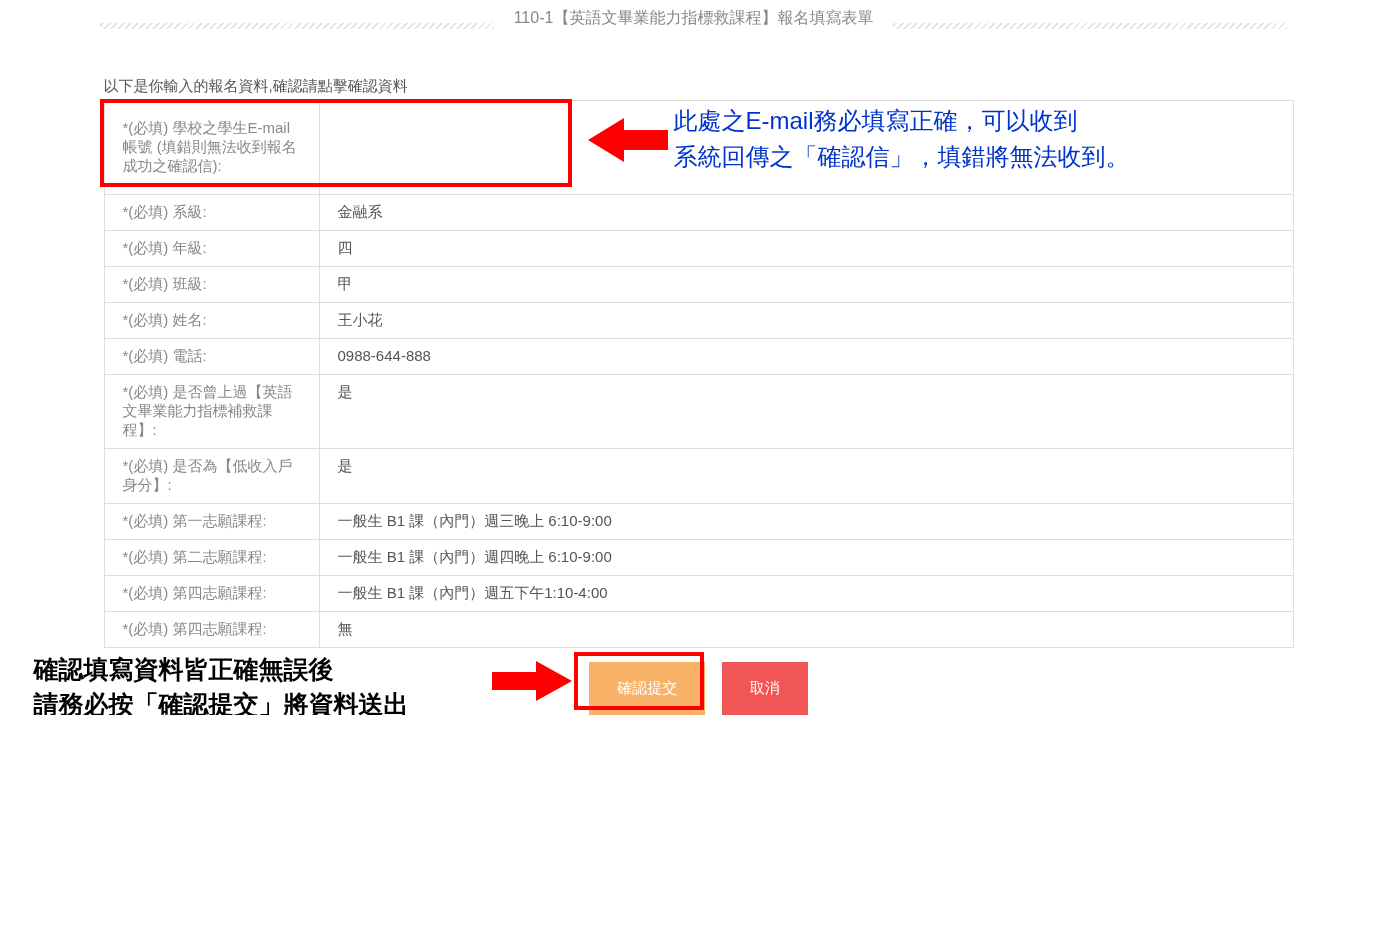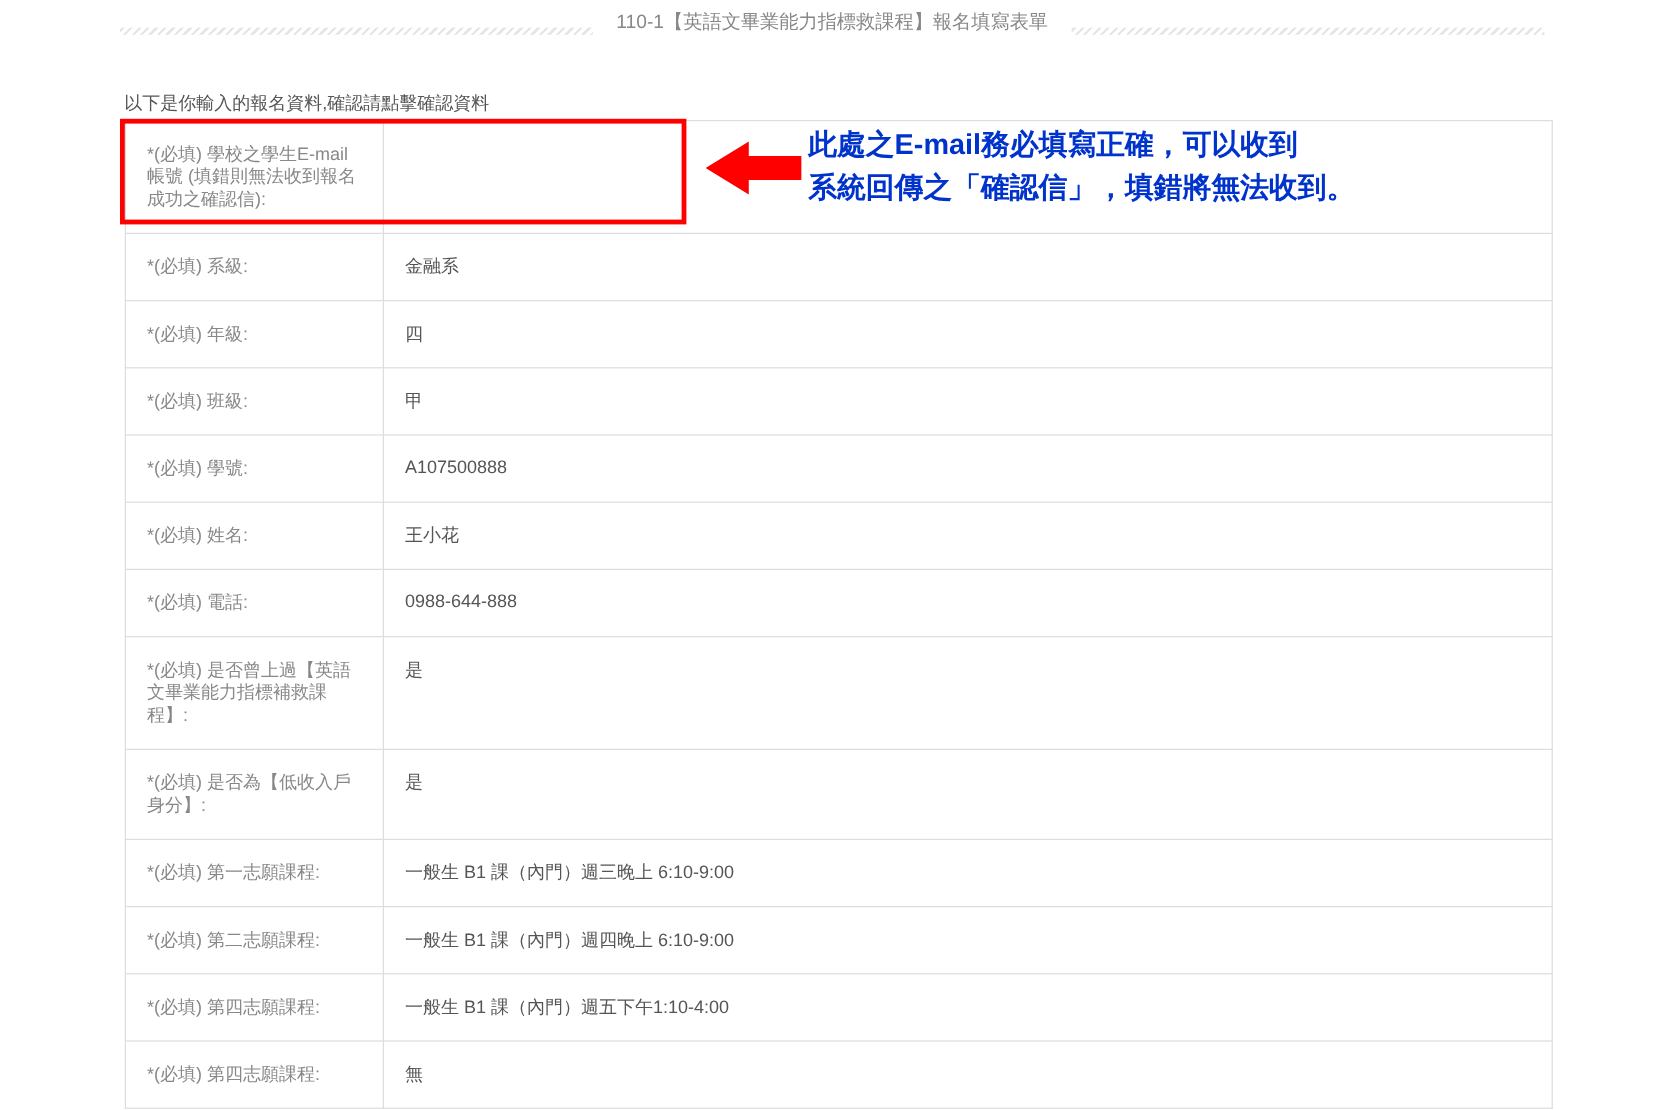--- a/index.html
+++ b/index.html
@@ -36,21 +36,21 @@
     color: #555;
     font-size: 15px;
     margin-bottom: 4px;
   }
   table {
     width: 100%;
     border-collapse: collapse;
   }
   td {
     border: 1px solid #ddd;
-    padding: 18px 18px;
+    padding: 8px 18px;
     font-size: 15px;
     color: #555;
     vertical-align: top;
   }
   td.label {
     width: 215px;
     color: #888;
     background: #fff;
   }
   td.value {
@@ -61,21 +61,21 @@
   }
   .highlight-box {
     position: absolute;
     border: 4px solid #ff0000;
     pointer-events: none;
   }
   .annotation {
     position: absolute;
     color: #0033cc;
     font-size: 24px;
-    font-weight: bold;
+    font-weight: normal;
     line-height: 1.5;
   }
   .arrow-left {
     position: absolute;
   }
   .arrow-left svg { display: block; }
   .btn-row {
     text-align: center;
     margin-top: 14px;
     position: relative;
@@ -132,24 +132,20 @@
     </tr>
     <tr>
       <td class="label">*(必填) 年級:</td>
       <td class="value">四</td>
     </tr>
     <tr>
       <td class="label">*(必填) 班級:</td>
       <td class="value">甲</td>
     </tr>
     <tr>
-      <td class="label">*(必填) 學號:</td>
-      <td class="value">A107500888</td>
-    </tr>
-    <tr>
       <td class="label">*(必填) 姓名:</td>
       <td class="value">王小花</td>
     </tr>
     <tr>
       <td class="label">*(必填) 電話:</td>
       <td class="value">0988-644-888</td>
     </tr>
     <tr>
       <td class="label">*(必填) 是否曾上過【英語文畢業能力指標補救課程】:</td>
       <td class="value">是</td>
@@ -199,17 +195,17 @@
 
     
     <div class="arrow-right" style="left:388px; top:-2px;">
       <svg width="80" height="42" viewBox="0 0 80 42">
         <polygon points="80,21 44,1 44,12 0,12 0,30 44,30 44,41" fill="#ff0000"></polygon>
       </svg>
     </div>
 
     
     <div class="bottom-note" style="left:-70px; top:-10px;">
-      <br>
+      <span>確認填寫資料皆正確無誤後</span><br>
       <span>請務必按「確認提交」將資料送出</span>
     </div>
   </div>
 </div>
 
 </body></html>

